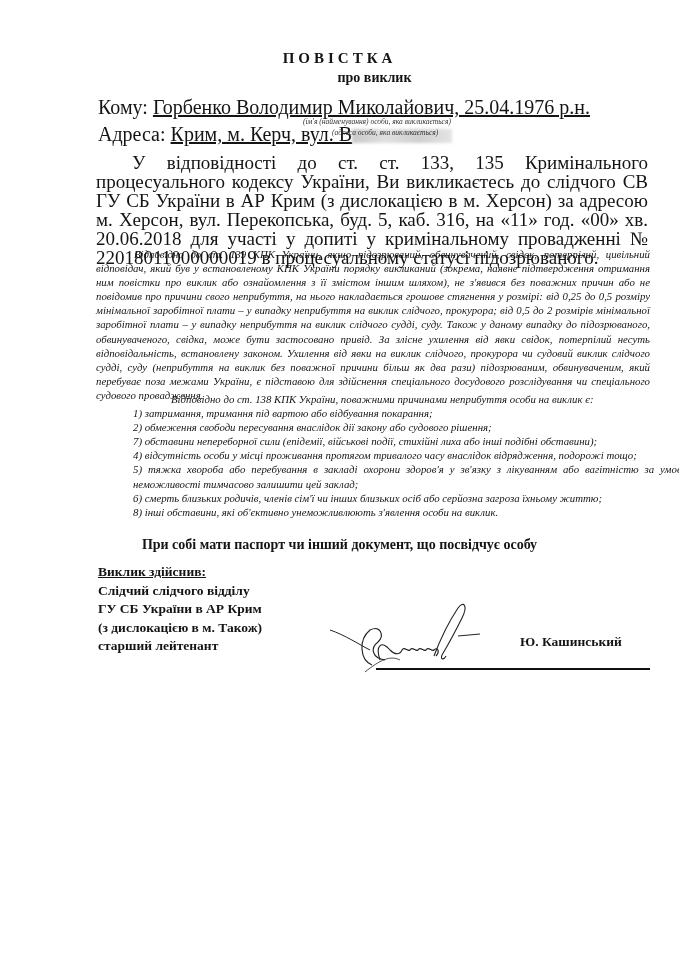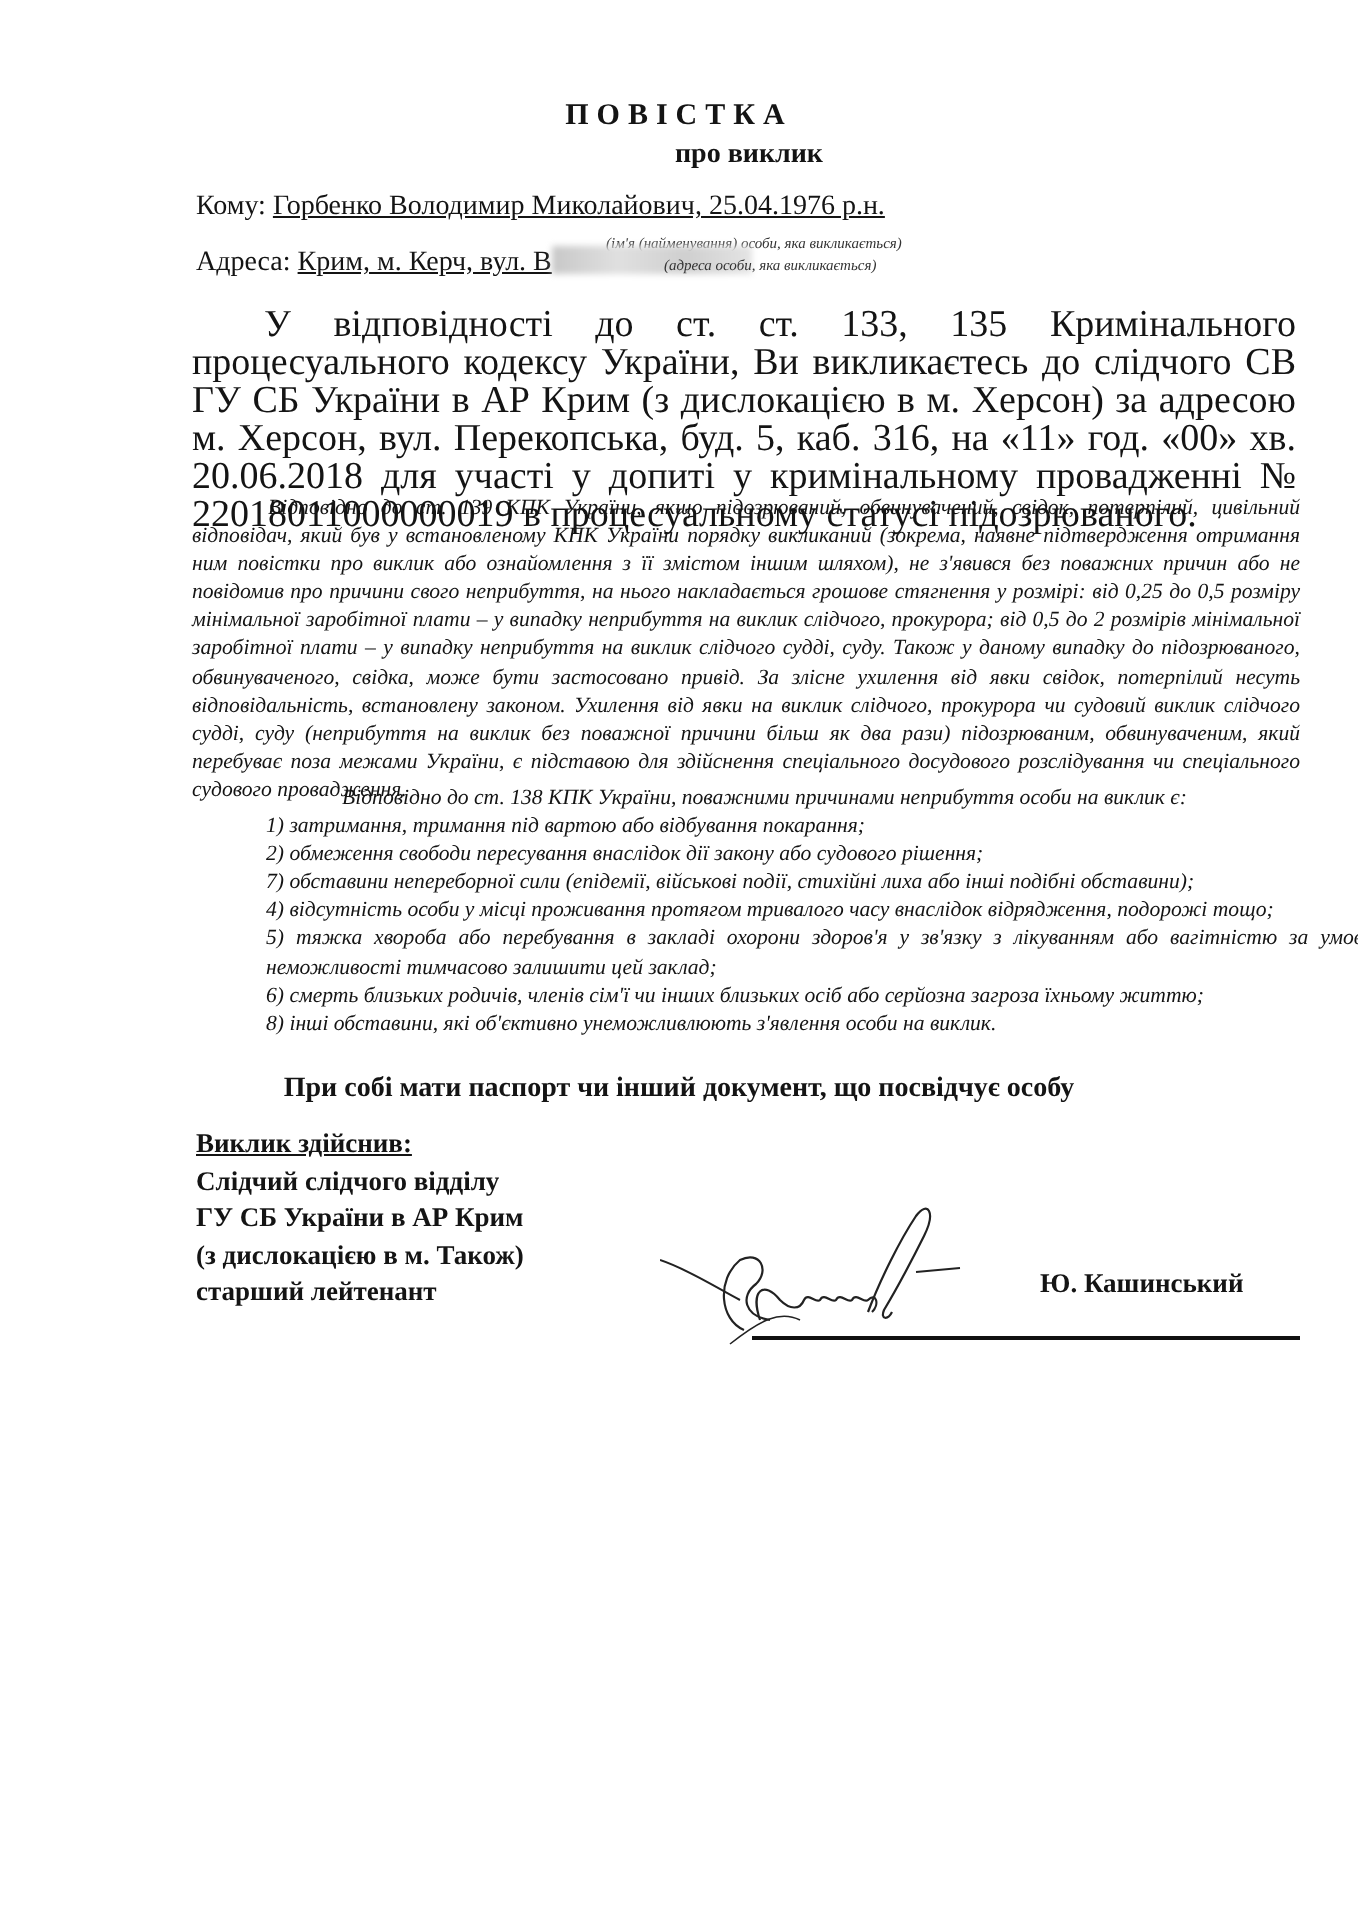--- a/index.html
+++ b/index.html
@@ -1,20 +1,20 @@
 <!DOCTYPE html>
 <html><head>
   <meta charset="utf-8">
   <style>
     html, body { margin: 0; padding: 0; background: #ffffff; }
     body { width: 679px; height: 960px; position: relative; overflow: hidden; font-family: "Liberation Serif", serif; color: #141414; }
     .abs { position: absolute; }
     .title { left: 0; width: 679px; top: 50px; text-align: center; font-weight: bold; font-size: 15px; letter-spacing: 4px; }
     .subtitle { left: 0; width: 679px; top: 70px; text-align: center; font-weight: bold; font-size: 14px; margin-left: 35px; }
-    .field-line { left: 98px; font-size: 14px; white-space: nowrap; }
+    .field-line { left: 98px; font-size: 20px; white-space: nowrap; }
     .field-line .val { text-decoration: underline; }
     .blur { display: inline-block; width: 100px; height: 14px; background: linear-gradient(90deg,#c8c8c8,#e0e0e0,#cfcfcf,#e4e4e4); filter: blur(1.5px); vertical-align: -2px; }
     .caption { font-style: italic; font-size: 7.5px; color: #333; white-space: nowrap; }
     .main-par { left: 96px; width: 552px; top: 153px; font-size: 19px; line-height: 19px; text-align: justify; }
     .main-par p { margin: 0; text-indent: 36px; }
     .legal { left: 96px; width: 554px; font-size: 10.8px; line-height: 14.1px; font-style: italic; text-align: justify; }
     .legal p { margin: 0; }
     .legal .indent { text-indent: 38px; }
     .list { left: 112px; width: 554px; top: 405px; font-size: 10.8px; line-height: 14.1px; font-style: italic; margin-left: 21px; }
     .list div { margin: 0; }

